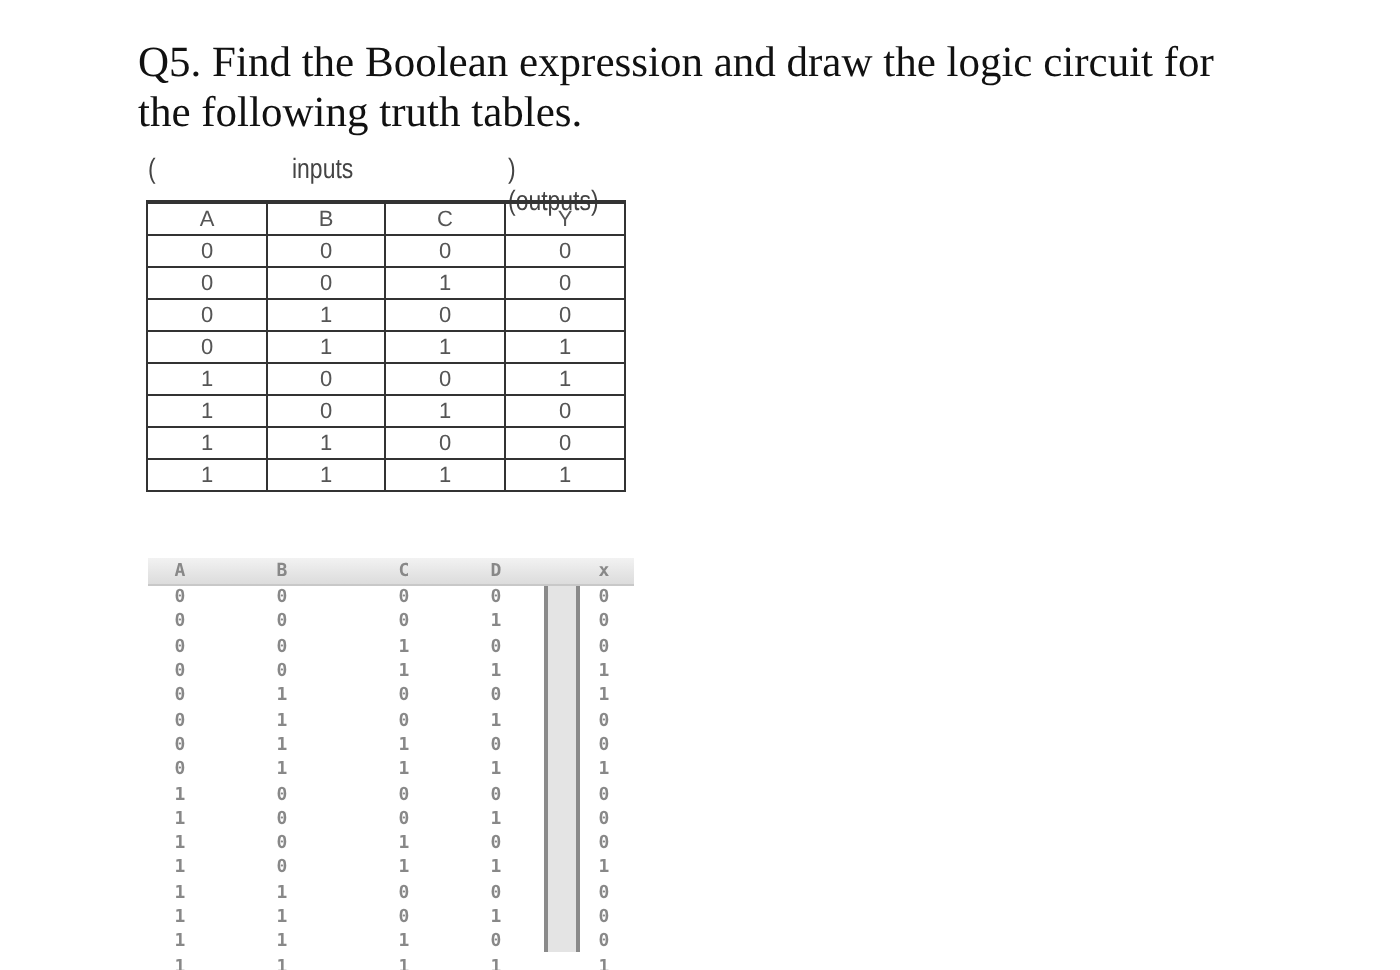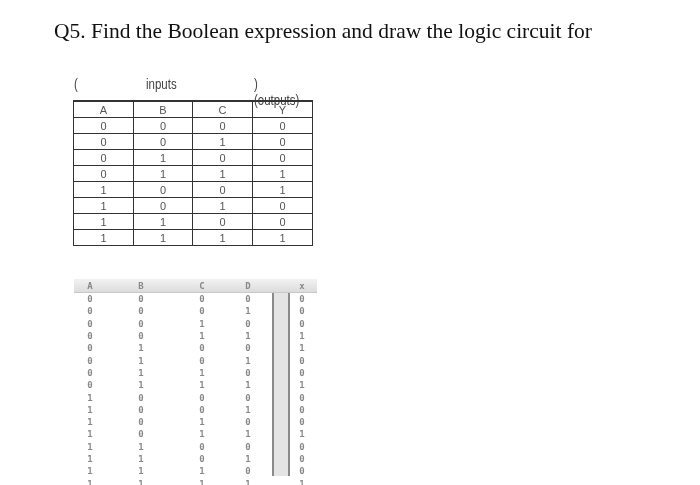--- a/index.html
+++ b/index.html
@@ -1,21 +1,21 @@
 <!DOCTYPE html>
 <html><head>
 <meta charset="utf-8">
 <style>
   html, body { margin: 0; padding: 0; }
   body {
     width: 700px; height: 485px; background: #ffffff; position: relative; overflow: hidden;
     font-family: "Liberation Sans", sans-serif; color: #333;
   }
   .question {
-    position: absolute; left: 54px; top: 19px; width: 600px;
+    position: absolute; left: 69px; top: 19px; width: 600px;
     font-family: "Liberation Serif", serif; font-size: 21.5px; line-height: 25px; color: #111;
   }
   .io-header {
     position: absolute; left: 72px; top: 76px; width: 244px; height: 18px;
     font-family: "Liberation Sans", sans-serif; font-size: 14px; color: #444;
   }
   .io-header span { position: absolute; top: 0; transform: scaleX(0.82); transform-origin: left; }
   .io-open { left: 2px; }
   .io-inputs { left: 74px; }
   .io-outputs { left: 182px; }
@@ -52,20 +52,21 @@
   .vbar {
     position: absolute; left: 272px; top: 279px; width: 14px; height: 197px;
     background: #e4e4e4; border-left: 2px solid #8a8a8a; border-right: 2px solid #8a8a8a;
   }
 </style>
 </head>
 <body>
 
 <div class="question">
   <div>Q5. Find the Boolean expression and draw the logic circuit for</div>
+  <div>the following truth tables.</div>
 </div>
 
 <div class="io-header">
   <span class="io-open">(</span>
   <span class="io-inputs">inputs</span>
   <span class="io-outputs">) (outputs)</span>
 </div>
 
 <table class="tt1">
   <thead>

